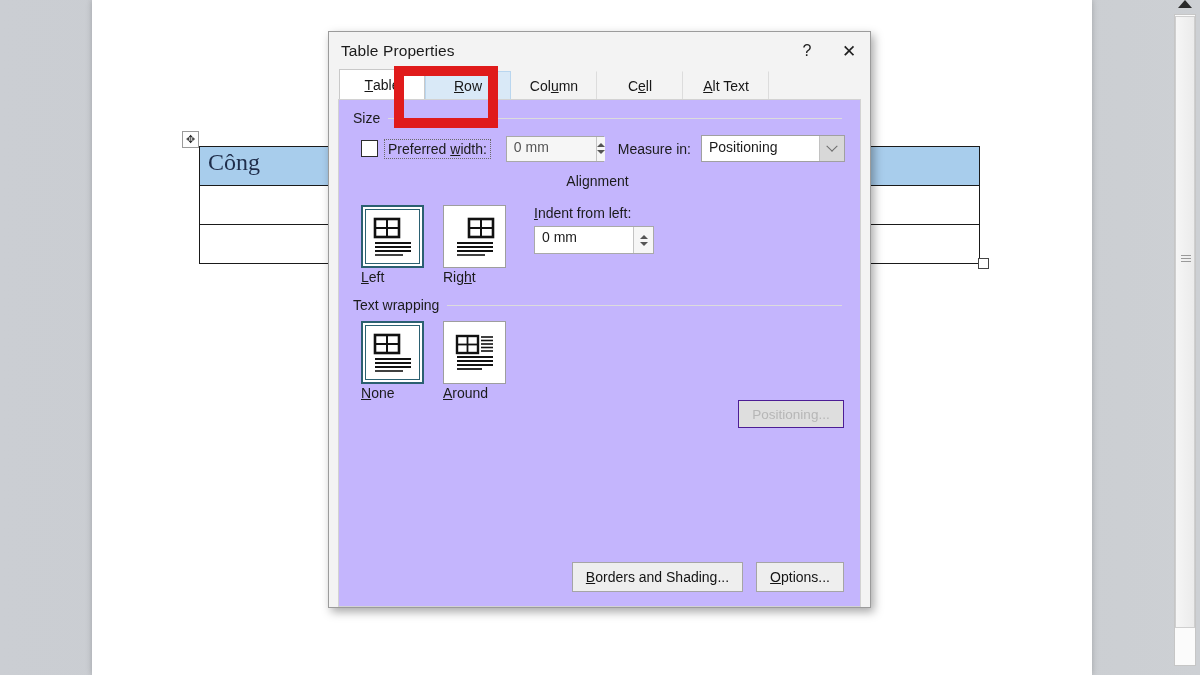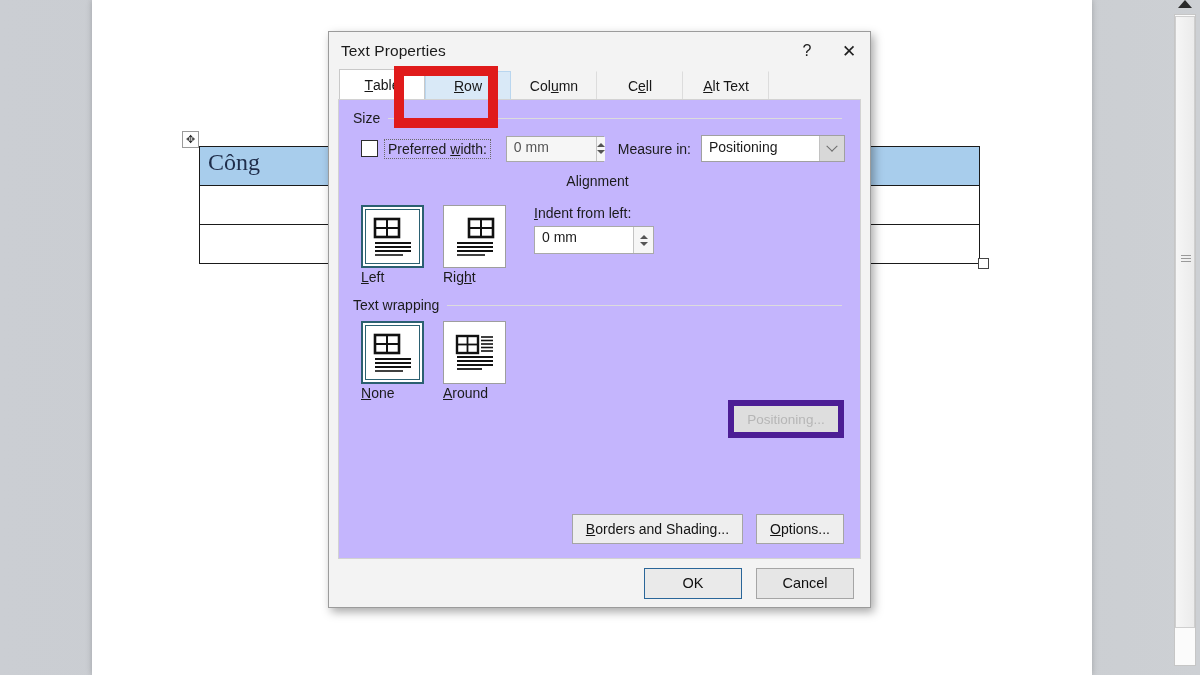--- a/index.html
+++ b/index.html
@@ -153,21 +153,21 @@
   .opt-box.sel{border:2px solid #2b6071;box-shadow:inset 0 0 0 2px #ffffff, inset 0 0 0 3px #2b6071;}
   .opt-label{text-align:left;font-size:14px;color:#1b1b1b;margin-top:1px;}
 
   #indent-block{margin-left:9px;}
   #indent-label{font-size:14px;color:#1b1b1b;}
   #indent-spin{margin-top:5px;width:118px;height:26px;}
   #indent-spin .val{min-width:0;flex:1;}
 
   #positioning-btn{
     position:absolute;right:16px;top:300px;width:104px;height:26px;
-    background:#dedede;border:6px solid #4c1d95;color:#b6b6b6;
+    background:#dedede;border:1px solid #4c1d95;color:#b6b6b6;
     display:flex;align-items:center;justify-content:center;font-size:13.5px;
   }
 
   #lower-btn-row{position:absolute;right:16px;bottom:14px;display:flex;gap:13px;}
   .pbtn{
     height:28px;border:1px solid #a5a5a5;background:#eeeeee;
     display:flex;align-items:center;justify-content:center;
     font-size:14px;color:#141414;padding:0 13px;
   }
   #ok-button{width:96px;height:29px;border:1.6px solid #2a6699;background:#eaeaea;
@@ -237,21 +237,21 @@
   <div id="scroll-grip">
     <i></i>
       <i></i>
       <i></i>
   </div>
 </div>
 
 <div id="dialog">
 
   <div id="title-bar">
-    <div id="dialog-title">Text Properties</div>
+    <div id="dialog-title">Table Properties</div>
     <div class="title-btn">?</div>
     <div class="title-btn" id="close-icon">✕</div>
   </div>
 
   <div id="tab-strip">
     <div class="tab active"><span class="acc">T</span>able</div>
     <div class="tab hover"><span class="acc">R</span>ow</div>
     <div class="tab plain">Col<span class="acc">u</span>mn</div>
     <div class="tab plain">C<span class="acc">e</span>ll</div>
     <div class="tab plain"><span class="acc">A</span>lt Text</div>
@@ -379,19 +379,15 @@
     </div>
 
     <div id="positioning-btn">Positioning...</div>
 
     <div id="lower-btn-row">
       <div class="pbtn"><span class="acc">B</span>orders and Shading...</div>
       <div class="pbtn"><span class="acc">O</span>ptions...</div>
     </div>
   </div>
 
-  <div id="btn-row">
-    <div id="ok-button">OK</div>
-    <div id="cancel-button">Cancel</div>
-  </div>
 </div>
 
 <div id="red-highlight"></div>
 
 </body></html>

